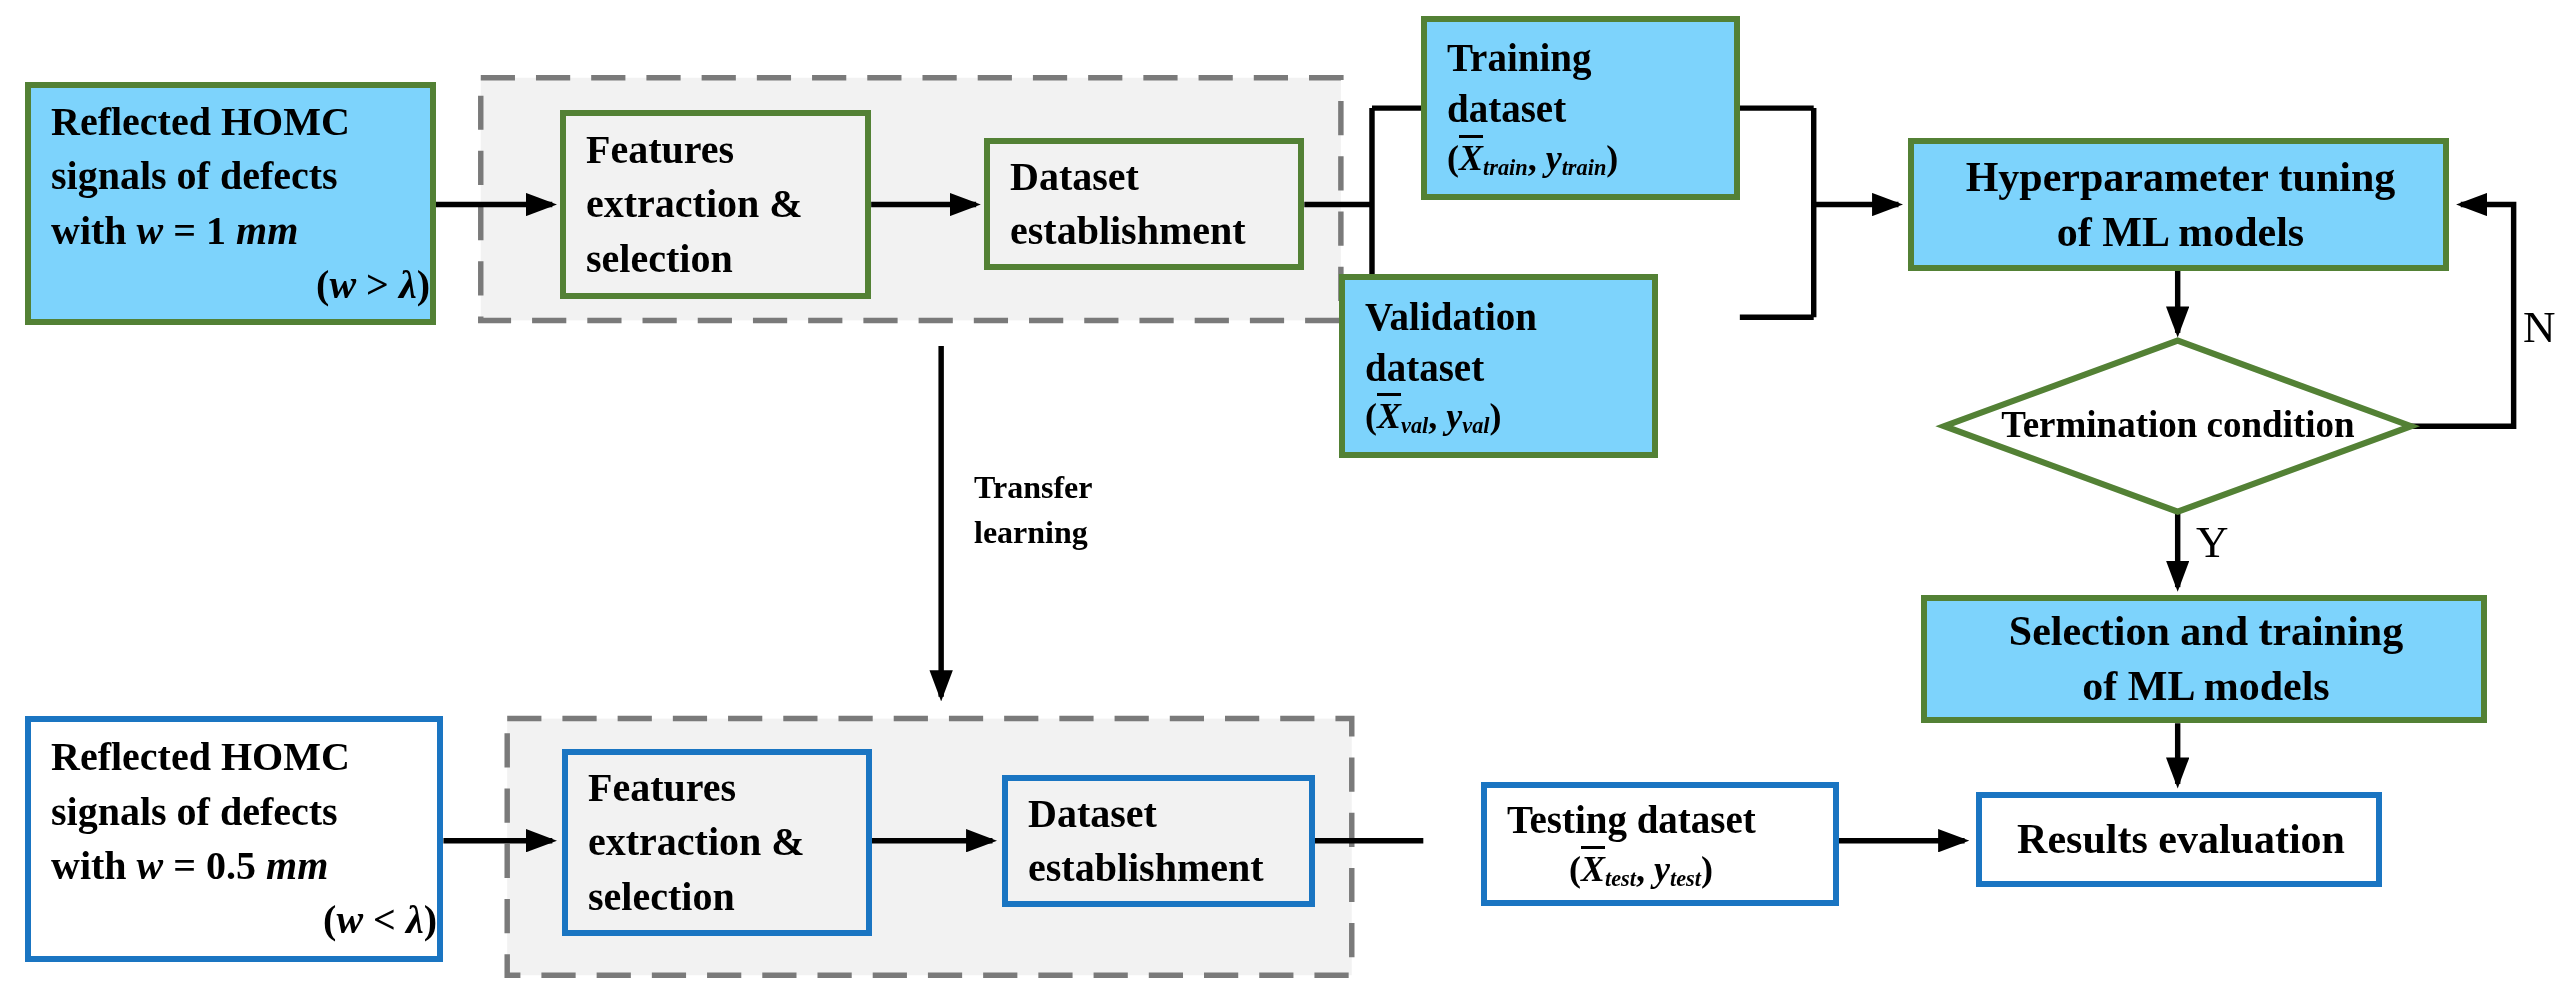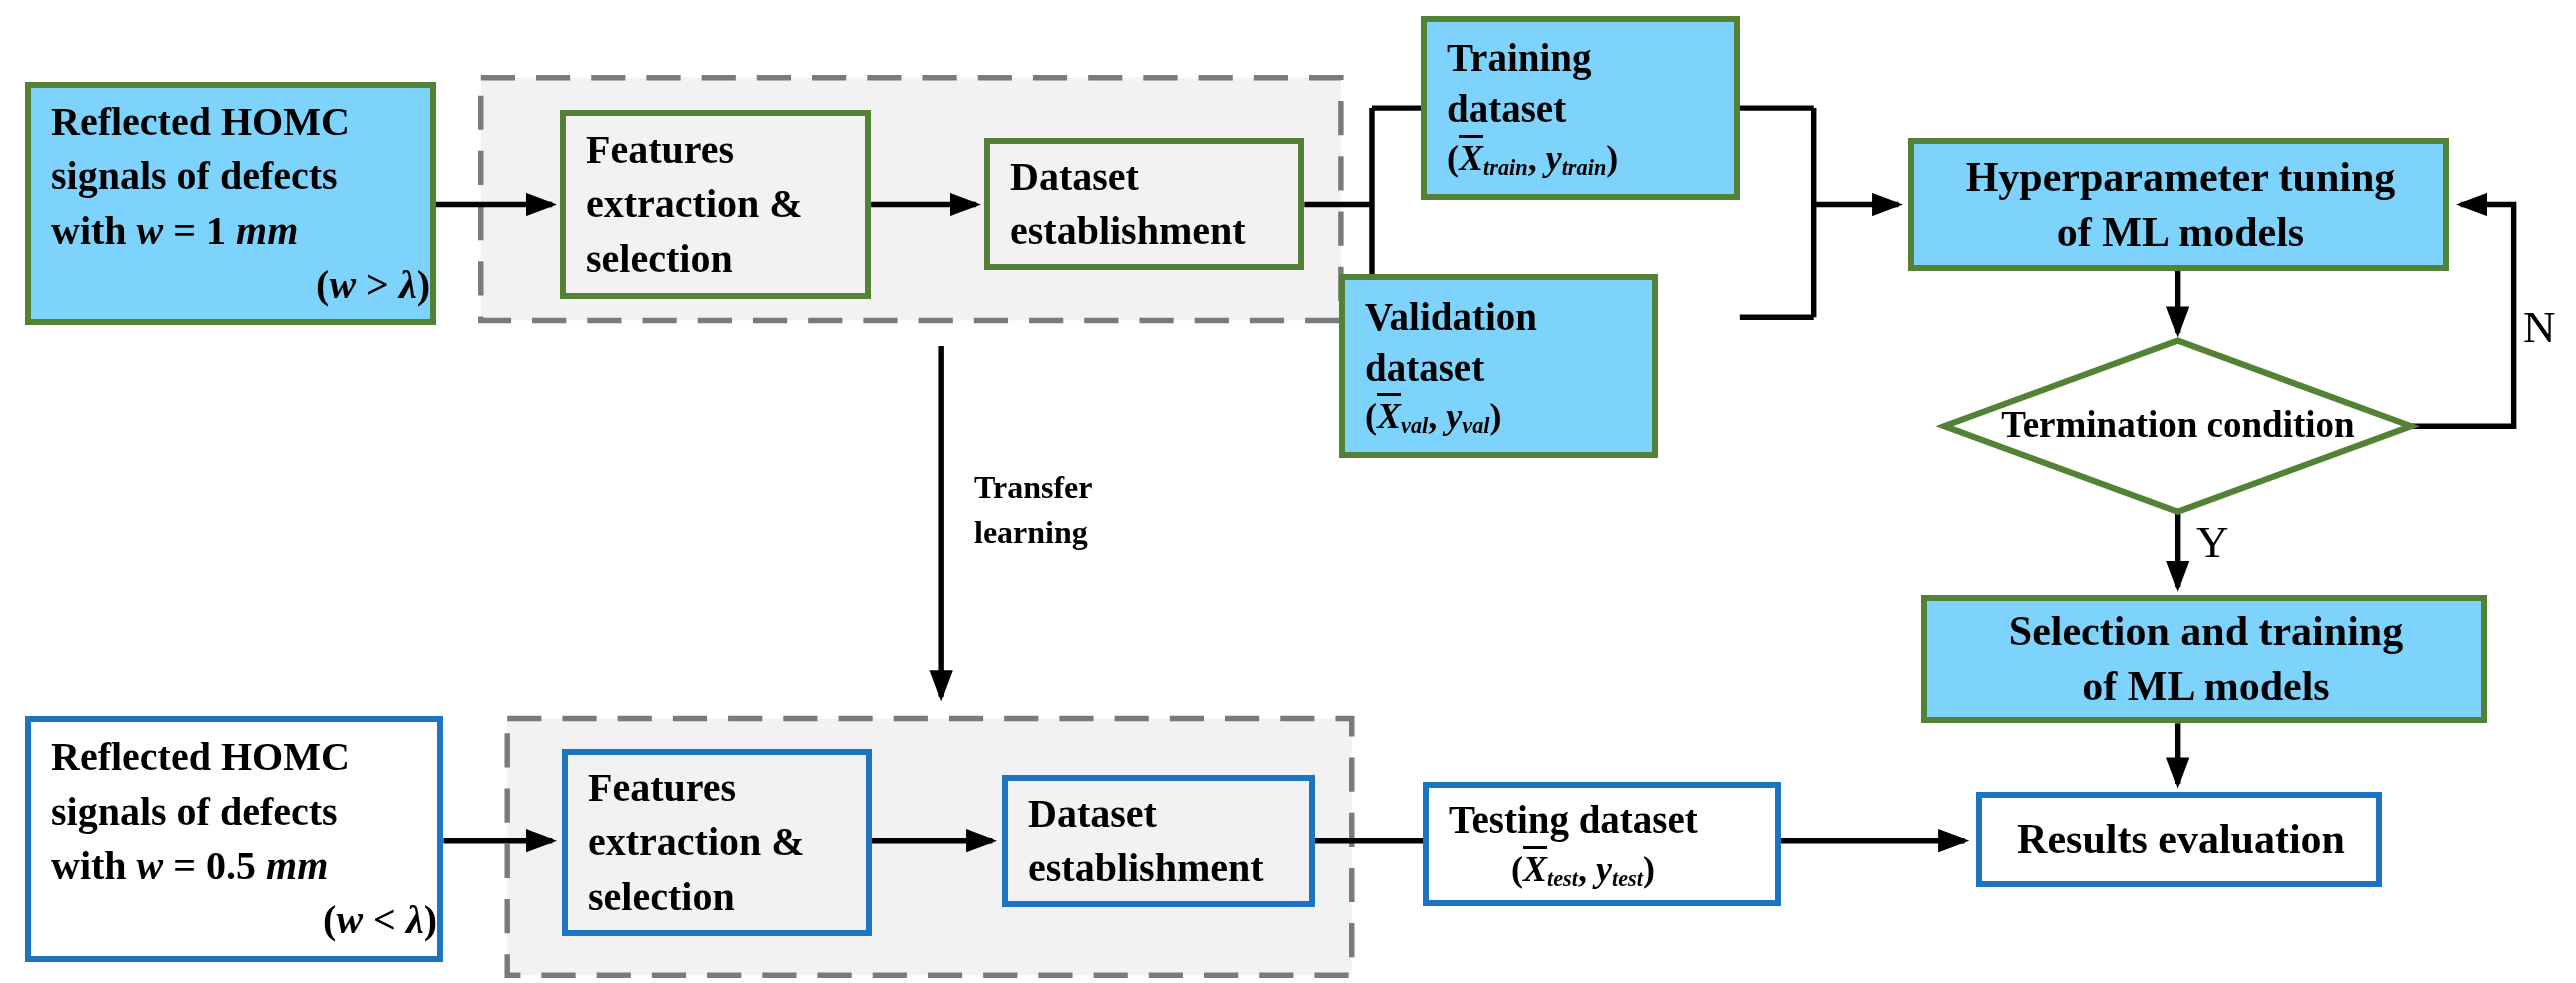--- a/index.html
+++ b/index.html
@@ -154,21 +154,21 @@
     <div class="ln">Features</div>
     <div class="ln">extraction &amp;</div>
     <div class="ln">selection</div>
   </div>
 
   <div class="box b f52 shaded" style="left:1002px;top:775px;width:313px;height:132px;">
     <div class="ln">Dataset</div>
     <div class="ln">establishment</div>
   </div>
 
-  <div class="box b f50" style="left:1423px;top:782px;width:358px;height:124px;line-height:1.3;">
+  <div class="box b f50" style="left:1481px;top:782px;width:358px;height:124px;line-height:1.3;">
     <div class="ln">Testing dataset</div>
     <div class="ln math ml"><span>(</span><span class="it bar">X</span><span class="it sub">test</span><span>, </span><span class="it">y</span><span class="it sub">test</span><span>)</span></div>
   </div>
 
   <div class="floatlabel" style="left:974px;top:465px;">
     <div>Transfer</div>
     <div>learning</div>
   </div>
 
 </div>

